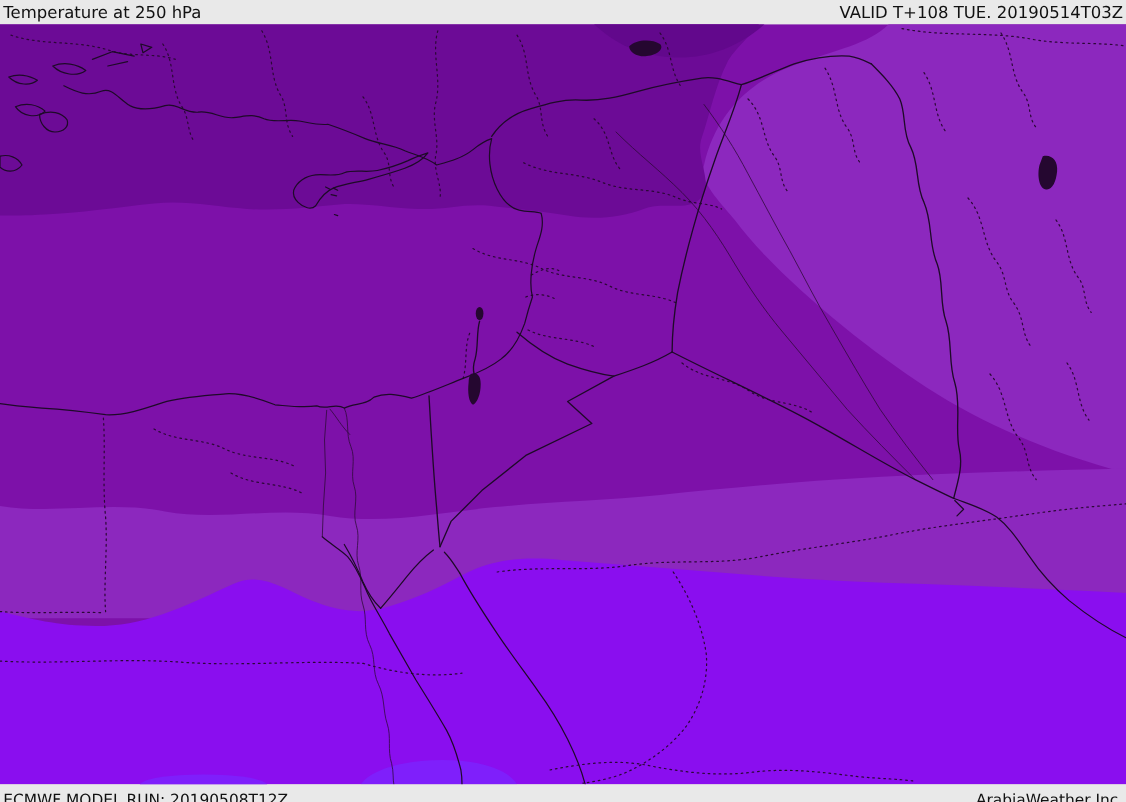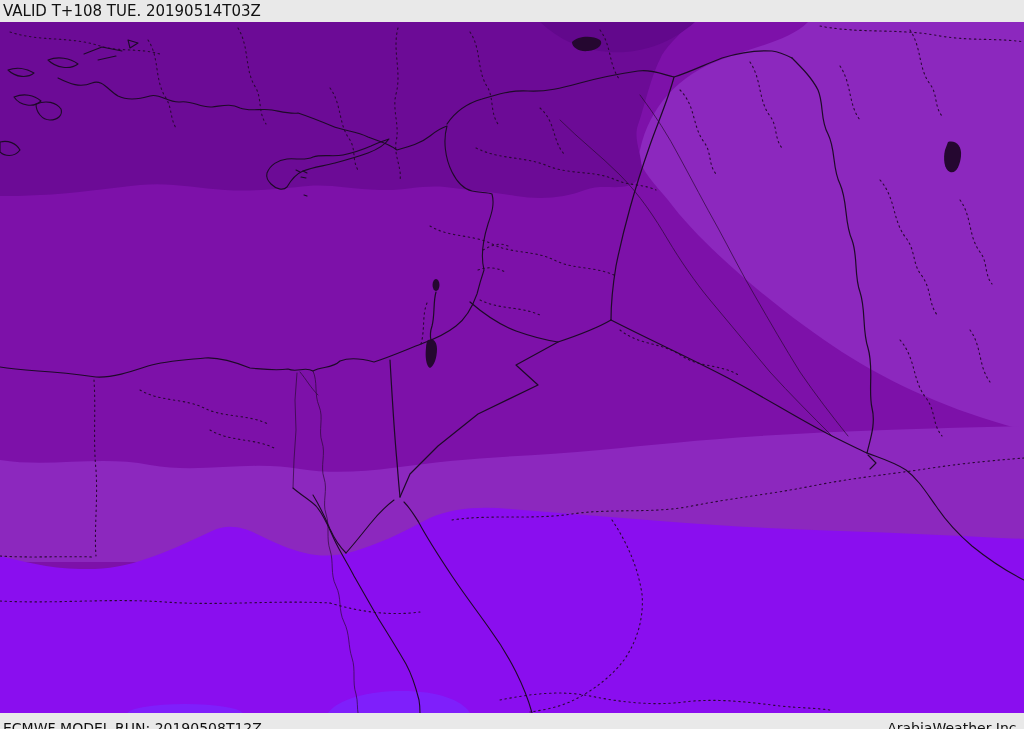--- a/index.html
+++ b/index.html
@@ -16,20 +16,21 @@
   .coast{fill:none;stroke-width:1.1;stroke-linejoin:round;stroke-linecap:round;}
   .border{fill:none;stroke-width:1.2;stroke-linejoin:round;stroke-linecap:round;}
   .river{fill:none;stroke-width:0.8;opacity:0.85;stroke-linecap:round;}
   .dots{fill:none;stroke-width:1.1;stroke-dasharray:1.5 3.5;stroke-linecap:round;}
 </style>
 </head>
 <body>
 <div id="app">
 
   <div class="bar" id="topbar">
+    <span>Temperature at 250 hPa</span>
     <span>VALID T+108 TUE. 20190514T03Z</span>
   </div>
 
   <div id="mapwrap">
     <svg width="1024" height="691" viewBox="0 22 1024 691">
 
       <g>
         <rect x="0" y="22" width="1024" height="691" fill="#7d11a9"></rect>
 
         <path d="M640,150 C650,105 680,75 720,60 C760,45 790,40 808,22 L1024,22 L1024,430

